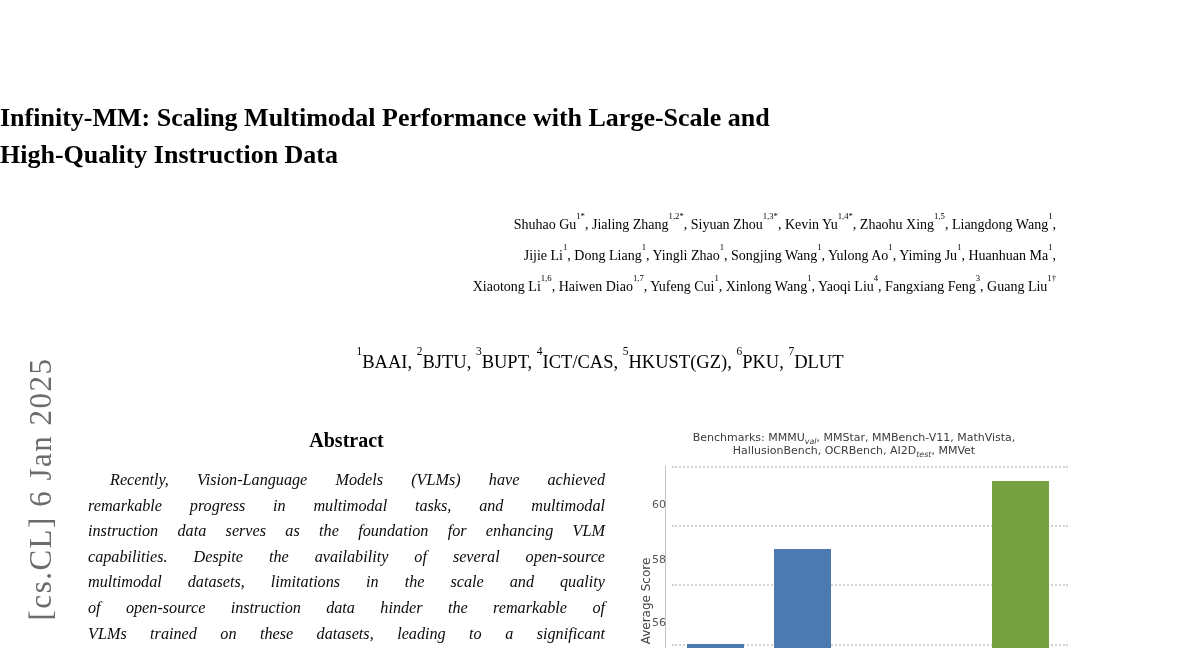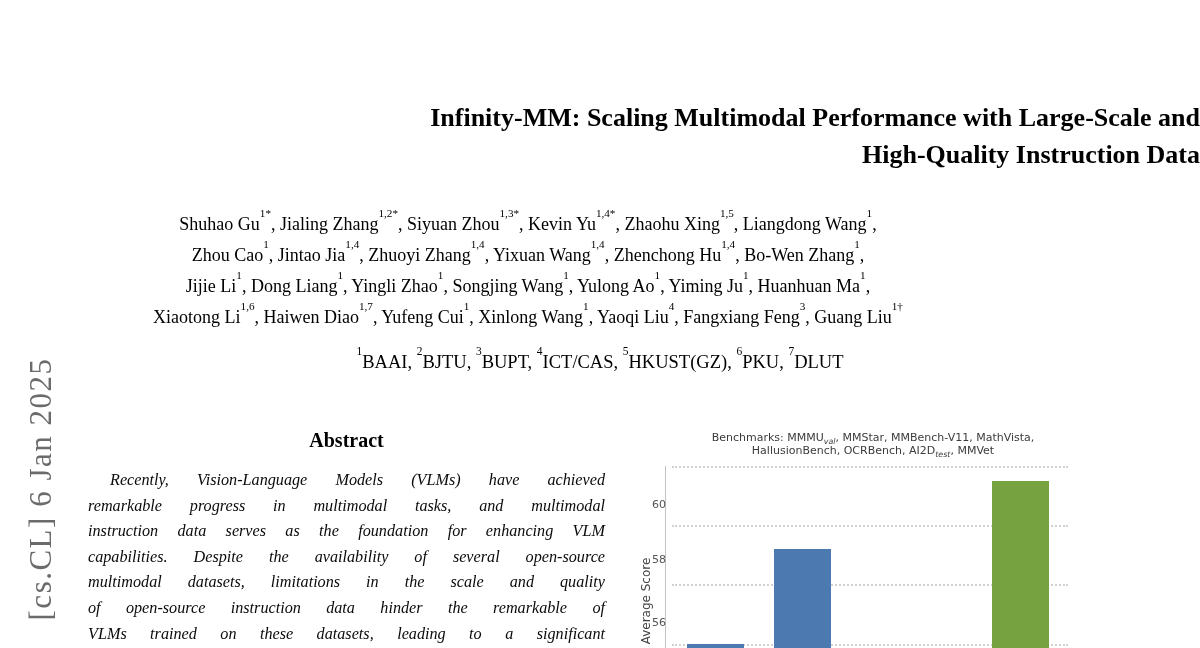--- a/index.html
+++ b/index.html
@@ -5,40 +5,40 @@
   html,body{margin:0;padding:0;background:#ffffff;}
   .page{position:relative;width:1200px;height:648px;background:#ffffff;overflow:hidden;
         font-family:"Liberation Serif", serif;color:#000;}
 
   
   .arxiv-stamp{position:absolute;left:41px;top:489px;
     transform:translate(-50%,-50%) rotate(-90deg);white-space:nowrap;
     font-size:31px;letter-spacing:1.5px;color:#6b6b6b;}
 
   
-  .paper-title{position:absolute;left:0;top:99px;width:1200px;text-align:right;
+  .paper-title{position:absolute;left:0;top:99px;width:1200px;text-align:left;
     font-size:26px;font-weight:bold;line-height:37px;color:#000;}
-  .authors{position:absolute;left:0;top:209px;width:1056px;text-align:center;
-    font-size:18px;line-height:31px;color:#000;}
+  .authors{position:absolute;left:0;top:209px;width:1056px;text-align:right;
+    font-size:14px;line-height:31px;color:#000;}
   .authors sup, .affil sup{font-size:62%;line-height:0;position:relative;top:-0.55em;}
   .affil{position:absolute;left:0;top:352px;width:1200px;text-align:center;
     font-size:18.5px;color:#000;}
 
   
   .abs-heading{position:absolute;left:88px;top:429px;width:517px;text-align:center;
     font-size:20px;font-weight:bold;}
   .abstract{position:absolute;left:88px;top:468px;width:517px;
     font-style:italic;font-size:16.2px;line-height:25.6px;color:#0a0a0a;}
   .abs-line{text-align:justify;text-align-last:justify;}
   .abs-line.first{padding-left:22px;font-style:italic;}
 
   
   .chart-area{position:absolute;left:628px;top:425px;width:472px;height:223px;
     font-family:"DejaVu Sans", sans-serif;}
-  .chart-title{position:absolute;left:47px;width:396px;text-align:center;
+  .chart-title{position:absolute;left:28px;width:396px;text-align:center;
     font-size:11px;line-height:13px;color:#3b3b3b;}
   .chart-title.l1{top:6px;}
   .chart-title.l2{top:19px;}
   .chart-title sub{font-size:72%;font-style:italic;line-height:0;}
   .ylabel{position:absolute;left:18px;top:176px;transform:translate(-50%,-50%) rotate(-90deg);
     white-space:nowrap;font-size:12px;color:#444;}
   .plot{position:absolute;left:44px;top:41px;width:396px;height:182px;}
   .spine{position:absolute;left:-7px;top:0;bottom:0;width:1px;background:#c2c2c2;}
   .gridline{position:absolute;left:0;width:396px;height:0;border-top:2px dotted #d2d2d2;}
   .ytick{position:absolute;left:0;width:38px;text-align:right;font-size:11px;color:#555;margin-top:40px;}
@@ -51,21 +51,20 @@
 
   <div class="arxiv-stamp">[cs.CL]  6 Jan 2025</div>
 
   <div class="paper-title">
     <div>Infinity-MM: Scaling Multimodal Performance with Large-Scale and</div>
     <div>High-Quality Instruction Data</div>
   </div>
 
   <div class="authors">
     <div>Shuhao Gu<sup>1*</sup>, Jialing Zhang<sup>1,2*</sup>, Siyuan Zhou<sup>1,3*</sup>, Kevin Yu<sup>1,4*</sup>, Zhaohu Xing<sup>1,5</sup>, Liangdong Wang<sup>1</sup>,</div>
-    <div>Zhou Cao<sup>1</sup>, Jintao Jia<sup>1,4</sup>, Zhuoyi Zhang<sup>1,4</sup>, Yixuan Wang<sup>1,4</sup>, Zhenchong Hu<sup>1,4</sup>, Bo-Wen Zhang<sup>1</sup>,</div>
     <div>Jijie Li<sup>1</sup>, Dong Liang<sup>1</sup>, Yingli Zhao<sup>1</sup>, Songjing Wang<sup>1</sup>, Yulong Ao<sup>1</sup>, Yiming Ju<sup>1</sup>, Huanhuan Ma<sup>1</sup>,</div>
     <div>Xiaotong Li<sup>1,6</sup>, Haiwen Diao<sup>1,7</sup>, Yufeng Cui<sup>1</sup>, Xinlong Wang<sup>1</sup>, Yaoqi Liu<sup>4</sup>, Fangxiang Feng<sup>3</sup>, Guang Liu<sup>1†</sup></div>
   </div>
 
   <div class="affil"><sup>1</sup>BAAI, <sup>2</sup>BJTU, <sup>3</sup>BUPT, <sup>4</sup>ICT/CAS, <sup>5</sup>HKUST(GZ), <sup>6</sup>PKU, <sup>7</sup>DLUT</div>
 
   <div class="abs-heading">Abstract</div>
 
   <div class="abstract">
     <div class="abs-line first">Recently, Vision-Language Models (VLMs) have achieved</div>

